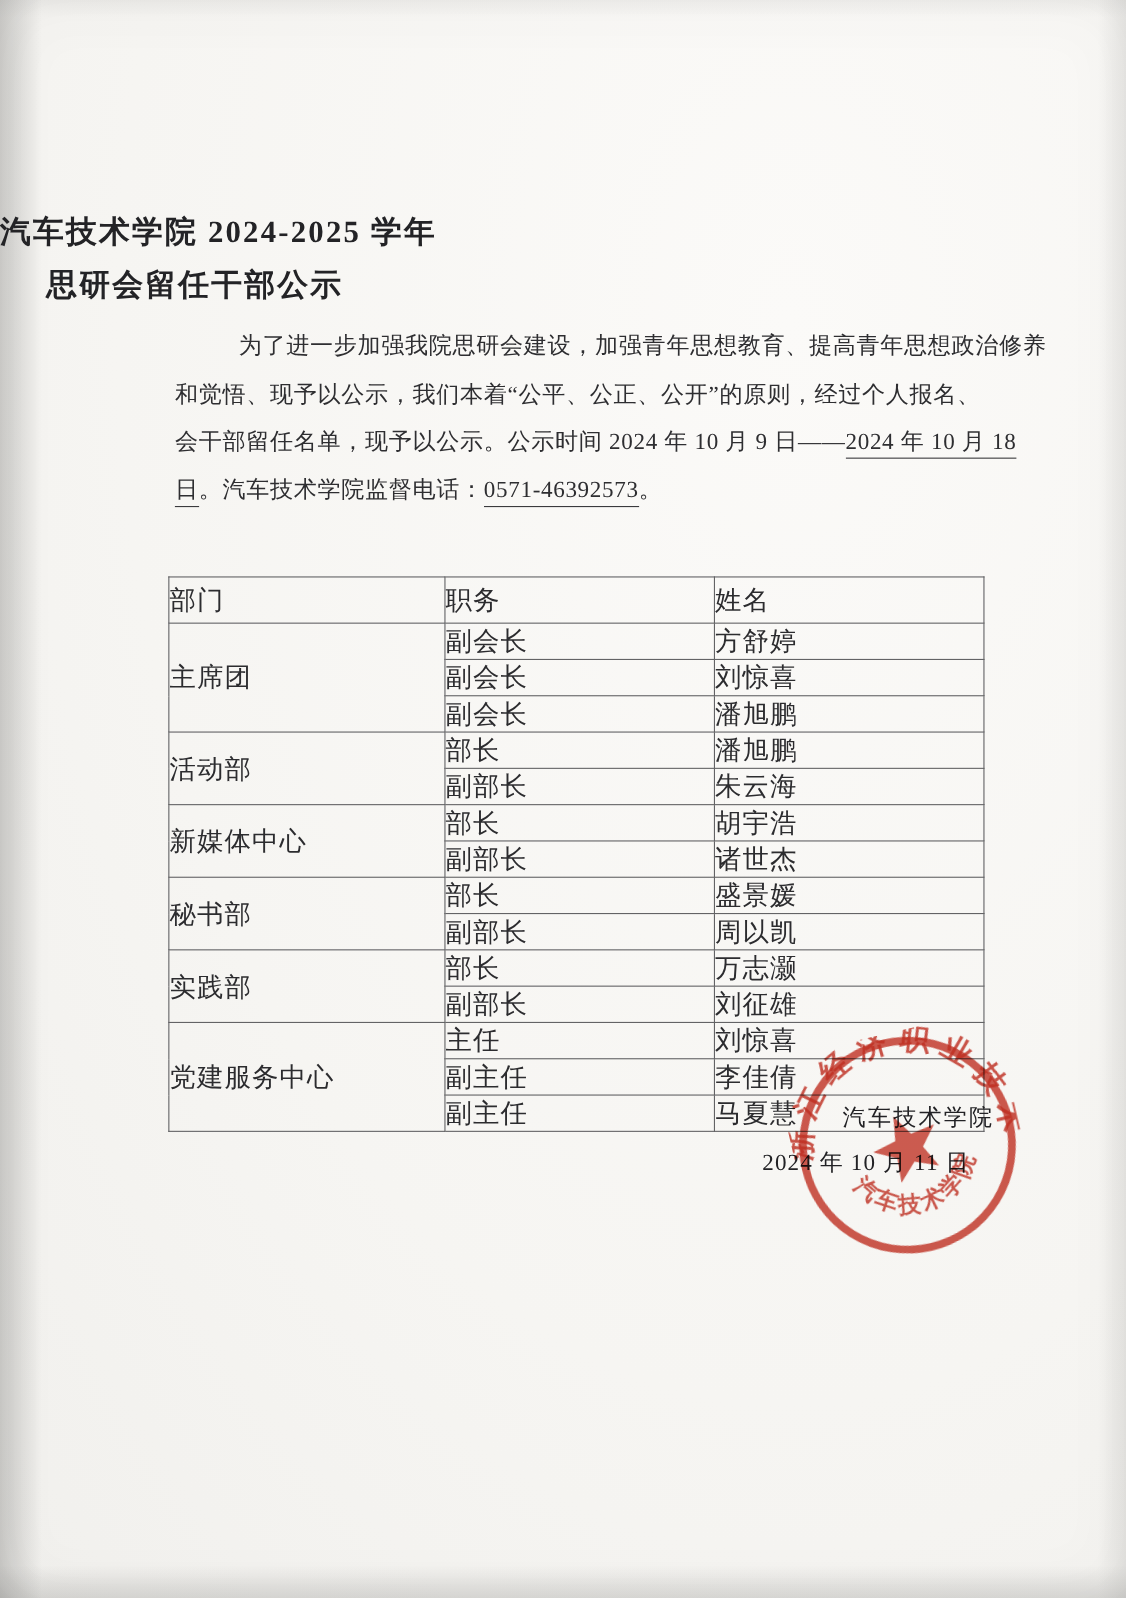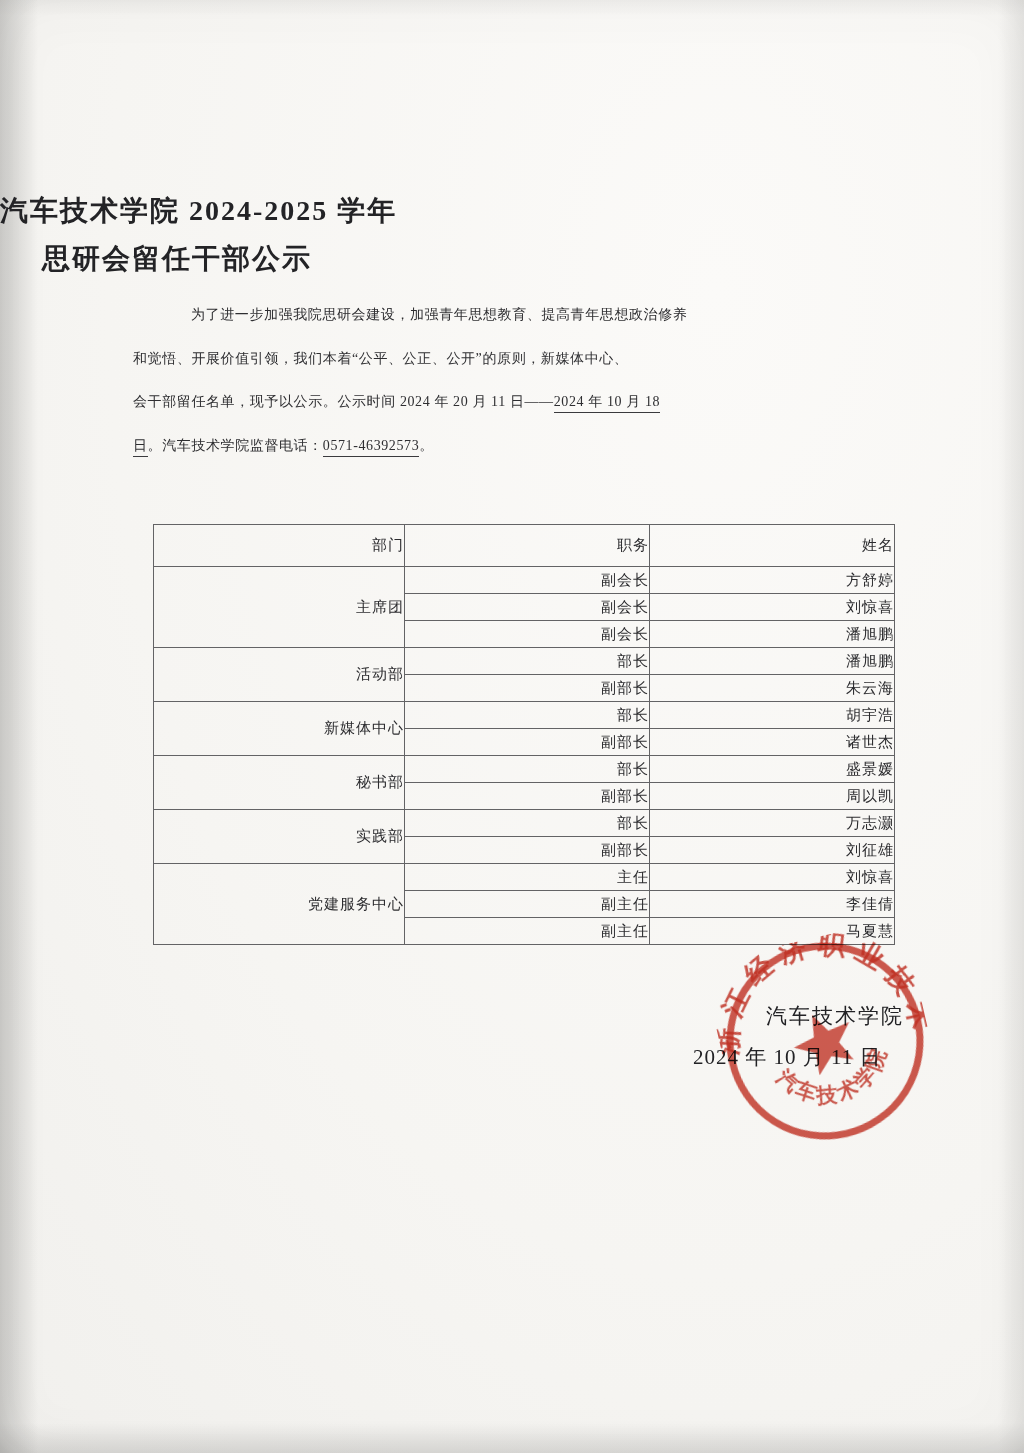--- a/index.html
+++ b/index.html
@@ -27,23 +27,23 @@
     text-align: left;
     font-size: 28px;
     font-weight: bold;
     letter-spacing: 2px;
     color: #232326;
   }
   .title-1 { top: 192px; }
   .title-2 { top: 240px; padding-left: 42px; }
   .paragraph {
     position: absolute;
-    left: 133px; top: 293px;
+    left: 159px; top: 293px;
     width: 764px;
-    font-size: 14px;
+    font-size: 21px;
     color: #2e2e31;
   }
   .para-line {
     height: 43.5px;
     line-height: 43.5px;
     white-space: nowrap;
     letter-spacing: 0.6px;
   }
   .para-line.indent { text-indent: 58px; }
   .para-line .u {
@@ -53,24 +53,24 @@
   table.cadre-table {
     position: absolute;
     left: 153px; top: 524px;
     width: 741px;
     border-collapse: collapse;
     table-layout: fixed;
     background: transparent;
   }
   .cadre-table th, .cadre-table td {
     border: 1.4px solid #636365;
-    text-align: right;
+    text-align: left;
     vertical-align: middle;
     font-weight: normal;
-    font-size: 15px;
+    font-size: 24px;
     color: #2c2c2f;
     padding: 0;
     letter-spacing: 1px;
   }
   .cadre-table thead th { height: 41px; }
   .cadre-table tbody td { height: 26px; }
   .sig-org {
     position: absolute;
     left: 766px; top: 1002px;
     font-size: 21px;
@@ -115,22 +115,22 @@
 <body>
 
 <div class="page">
 
   <div class="title title-1">汽车技术学院 2024-2025 学年</div>
 
   <div class="title title-2">思研会留任干部公示</div>
 
   <div class="paragraph" id="paragraph">
       <div class="para-line indent"><span>为了进一步加强我院思研会建设，加强青年思想教育、提高青年思想政治修养</span></div>
-      <div class="para-line"><span>和觉悟、开展价值引领，我们本着“公平、公正、公开”的原则，新媒体中心、</span></div>
-      <div class="para-line"><span>会干部留任名单，现予以公示。公示时间 2024 年 20 月 11 日——</span><span class="u">2024 年 10 月 18</span></div>
+      <div class="para-line"><span>和觉悟、现予以公示，我们本着“公平、公正、公开”的原则，经过个人报名、</span></div>
+      <div class="para-line"><span>会干部留任名单，现予以公示。公示时间 2024 年 10 月 9 日——</span><span class="u">2024 年 10 月 18</span></div>
       <div class="para-line"><span class="u">日</span><span>。汽车技术学院监督电话：</span><span class="u">0571-46392573</span><span>。</span></div>
     </div>
 
   <table class="cadre-table">
     <colgroup>
       <col style="width:251px">
       <col style="width:245px">
       <col style="width:245px">
     </colgroup>
     <thead>

